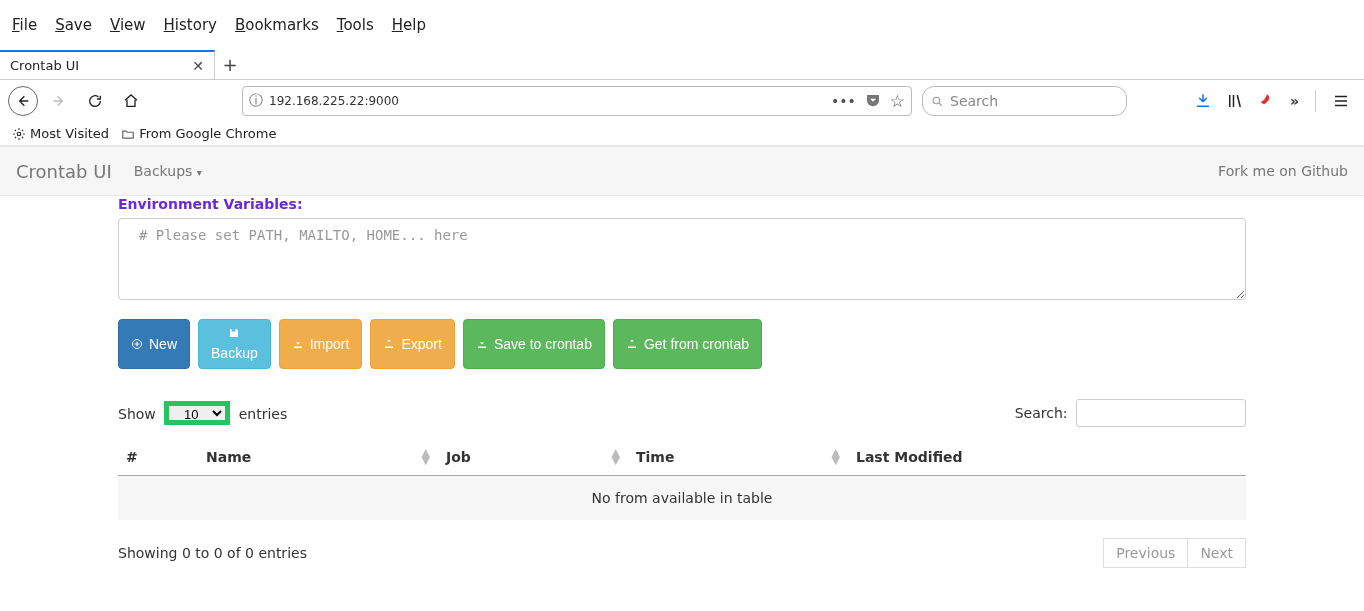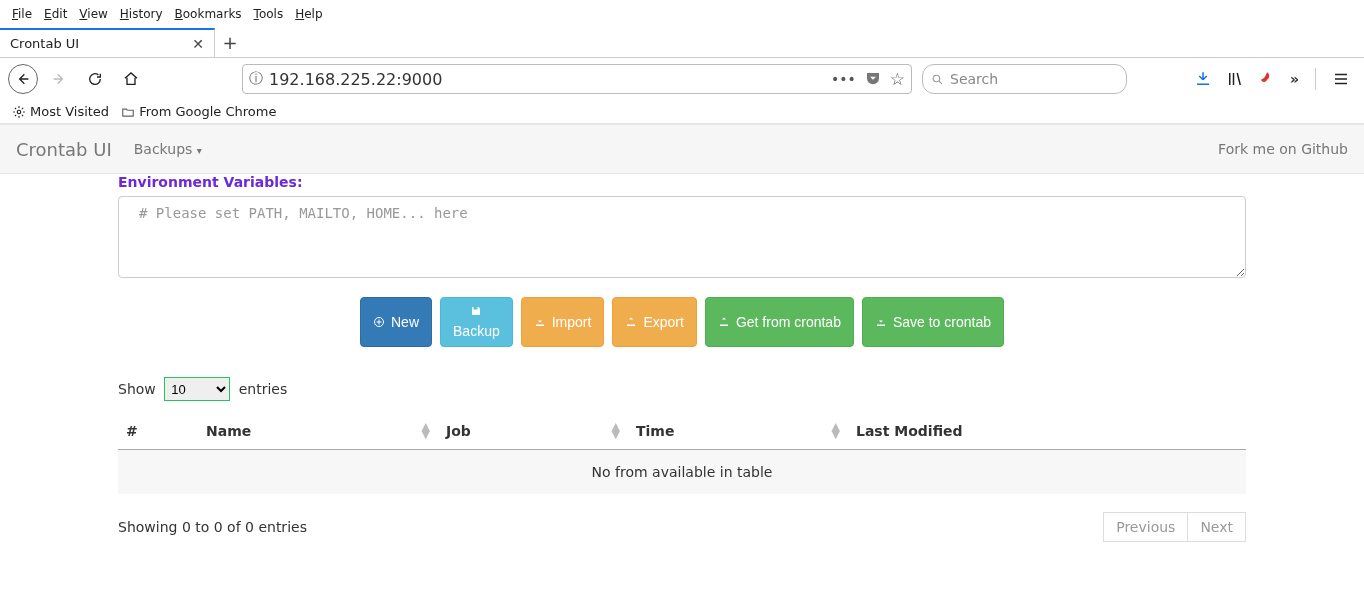--- a/index.html
+++ b/index.html
@@ -1,36 +1,36 @@
 <!DOCTYPE html>
 <html><head>
 <meta charset="utf-8">
 <style>
 * { margin: 0; padding: 0; box-sizing: border-box; }
 body { font-family: "DejaVu Sans", "Liberation Sans", Arial, sans-serif; font-size: 14px; color: #333; background: #fff; width: 1364px; }
 
 
-.menubar { display: flex; gap: 12px; padding: 7px 12px; font-size: 12px; color: #222; background: #fff; }
+.menubar { display: flex; gap: 18px; padding: 16px 12px; font-size: 15px; color: #222; background: #fff; }
 .menubar span { cursor: default; }
 .menubar span::first-letter { text-decoration: underline; }
 
 .tabstrip { display: flex; align-items: stretch; height: 30px; border-bottom: 1px solid #ccc; background: #fff; }
 .tab { display: flex; align-items: center; gap: 8px; padding: 0 10px; width: 215px; border-right: 1px solid #ccc; border-top: 2px solid #1a73e8; font-size: 13px; color: #222; position: relative; }
 .tab .close { margin-left: auto; font-size: 14px; color: #444; }
 .newtab { display: flex; align-items: center; justify-content: center; width: 30px; font-size: 18px; color: #444; }
 
 .toolbar { display: flex; align-items: center; gap: 6px; padding: 6px 8px; background: #fff; }
 .navbtn { width: 30px; height: 30px; display: inline-flex; align-items: center; justify-content: center; border-radius: 50%; color: #222; }
 .navbtn.disabled { color: #aaa; }
 .navbtn svg { width: 16px; height: 16px; }
 .backcircle { border: 1px solid #666; }
 
 .urlbar { flex: 1; display: flex; align-items: center; height: 30px; border: 1px solid #bbb; border-radius: 4px; margin: 0 4px; padding: 0 6px; max-width: 670px; }
 .urlbar .infoicon { color: #666; margin-right: 6px; }
-.urlbar .url { flex: 1; font-size: 16px; color: #333; }
+.urlbar .url { flex: 1; font-size: 12px; color: #333; }
 .urlbar .trailicons { display: flex; gap: 8px; align-items: center; color: #555; }
 
 .searchbar { width: 205px; height: 30px; border: 1px solid #bbb; border-radius: 12px; display: flex; align-items: center; padding: 0 8px; color: #888; gap: 6px; }
 
 .righticons { display: flex; gap: 14px; align-items: center; margin-left: auto; padding-right: 6px; }
 .righticons .blue { color: #1373e6; }
 .righticons .red { color: #d33; }
 .vr { width: 1px; height: 22px; background: #ccc; margin: 0 2px; }
 
 .bookbar { display: flex; align-items: center; gap: 12px; padding: 4px 12px; font-size: 13px; color: #222; border-bottom: 1px solid #e5e5e5; }
@@ -41,49 +41,49 @@
 .page-navbar .brand { font-size: 18px; color: #777; margin-right: 22px; }
 .page-navbar .dropdown { font-size: 14px; color: #777; }
 .page-navbar .fork { margin-left: auto; font-size: 14px; color: #777; }
 
 .container { max-width: 1160px; margin: 0 auto; padding: 0 16px; }
 h2.page-title { font-family: "PT Sans", "DejaVu Sans", sans-serif; font-weight: 400; font-size: 34px; color: #333; margin-top: 44px; margin-bottom: 12px; }
 .label-strong { font-weight: 700; font-size: 14px; color: #6d28d9; display: block; margin-bottom: 6px; }
 textarea.env { width: 100%; height: 82px; border: 1px solid #ccc; border-radius: 4px; padding: 8px 20px; font-size: 14px; color: #555; resize: both; }
 textarea.env::placeholder { color: #999; }
 
-.btnrow { display: flex; gap: 8px; margin-top: 16px; justify-content: center; }
+.btnrow { display: flex; gap: 8px; margin-top: 16px; }
 .btn { display: inline-flex; align-items: center; gap: 6px; padding: 7px 12px; border-radius: 4px; color: #fff; font-size: 14px; border: 1px solid transparent; cursor: pointer; }
 .btn-primary { background: #337ab7; border-color: #2e6da4; }
 .btn-info { background: #5bc0de; border-color: #46b8da; flex-direction: column; }
 .btn-warning { background: #f0ad4e; border-color: #eea236; }
 .btn-success { background: #5cb85c; border-color: #4cae4c; }
 .btn svg { width: 12px; height: 12px; fill: currentColor; }
 
 .dt-top { display: flex; align-items: center; margin-top: 30px; font-size: 14px; color: #333; }
-.dt-top .show select { height: 24px; border: 1px solid #22c55e; font-size: 13px; padding: 0 2px; width: 66px; margin: 0 4px; }
+.dt-top .show select { height: 24px; border: 5px solid #22c55e; font-size: 13px; padding: 0 2px; width: 66px; margin: 0 4px; text-align: center; }
 .dt-top .search { margin-left: auto; }
 .dt-top .search input { border: 1px solid #ccc; border-radius: 3px; height: 28px; width: 170px; margin-left: 4px; padding: 0 6px; }
 
 table.dt { width: 100%; border-collapse: collapse; margin-top: 12px; }
 table.dt thead th { text-align: left; font-size: 14px; font-weight: 700; padding: 10px 8px; border-bottom: 1px solid #aaa; position: relative; }
 .sorter { position: absolute; right: 8px; top: 50%; transform: translateY(-50%); color: #bbb; font-size: 11px; line-height: 8px; }
 tbody.empty td { text-align: center; padding: 14px 0; background: #f7f7f7; color: #333; font-size: 14px; }
 
 .dt-bottom { display: flex; align-items: center; margin-top: 18px; font-size: 14px; color: #333; }
 .dt-bottom .pager { margin-left: auto; display: flex; }
 .dt-bottom .pager span { border: 1px solid #ddd; color: #999; padding: 6px 12px; font-size: 14px; }
 .dt-bottom .pager span + span { border-left: none; }
 </style>
 </head>
 <body>
 
 <div class="menubar">
   <span>File</span>
-  <span>Edit</span>
+  <span>Save</span>
   <span>View</span>
   <span>History</span>
   <span>Bookmarks</span>
   <span>Tools</span>
   <span>Help</span>
 </div>
 
 <div class="tabstrip">
   <div class="tab">
     <span>Crontab UI</span>
@@ -203,39 +203,43 @@
       <span>Import</span>
     </button>
     <button class="btn btn-warning">
       <svg viewBox="0 0 24 24">
           <path fill="#fff" d="M12 13V3l4 4H8l4-4zM4 17h16v3H4z"></path>
         </svg>
       <span>Export</span>
     </button>
     <button class="btn btn-success">
       <svg viewBox="0 0 24 24">
+          <path fill="#fff" d="M12 3v10l-4-4h8l-4 4zM4 17h16v3H4z"></path>
+        </svg>
+      <span>Save to crontab</span>
+    </button>
+    <button class="btn btn-success">
+      <svg viewBox="0 0 24 24">
           <path fill="#fff" d="M12 13V3l4 4H8l4-4zM4 17h16v3H4z"></path>
         </svg>
       <span>Get from crontab</span>
-    </button>
-    <button class="btn btn-success">
-      <svg viewBox="0 0 24 24">
-          <path fill="#fff" d="M12 3v10l-4-4h8l-4 4zM4 17h16v3H4z"></path>
-        </svg>
-      <span>Save to crontab</span>
     </button>
   </div>
 
   <div class="dt-top">
     <div class="show">
       <span>Show</span>
       <select>
         <option>10</option>
       </select>
       <span>entries</span>
+    </div>
+    <div class="search">
+      <span>Search:</span>
+      <input type="text" style="">
     </div>
   </div>
 
   <table class="dt">
     <thead>
       <tr>
         <th style="width:80px;"><span>#</span></th>
         <th style="width:240px;margin-top:24px;"><span>Name</span><span class="sorter">▲<br>▼</span></th>
         <th style="width:190px;"><span>Job</span><span class="sorter">▲<br>▼</span></th>
         <th style="width:220px;"><span>Time</span><span class="sorter">▲<br>▼</span></th>

